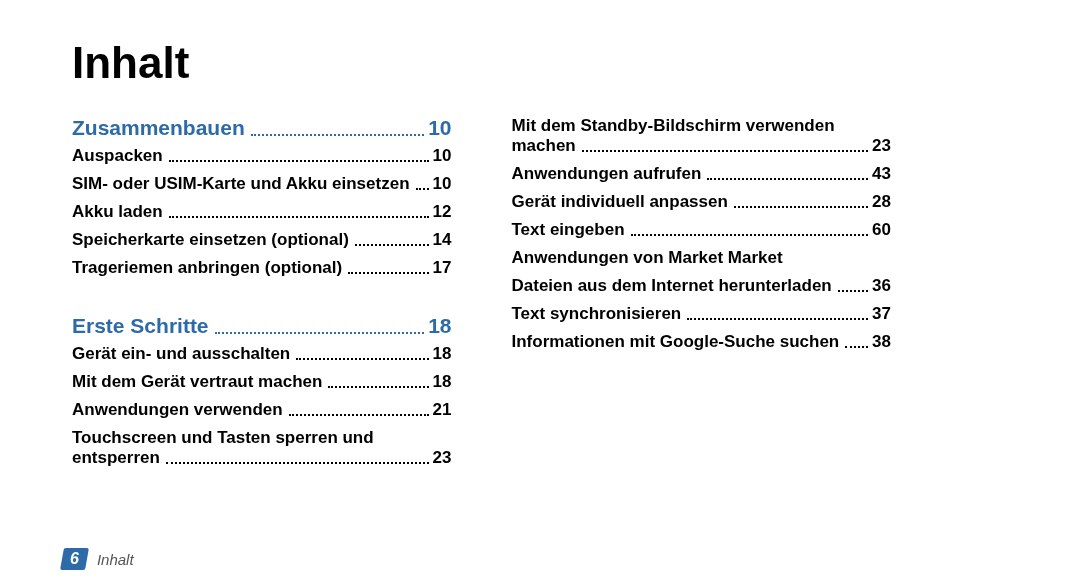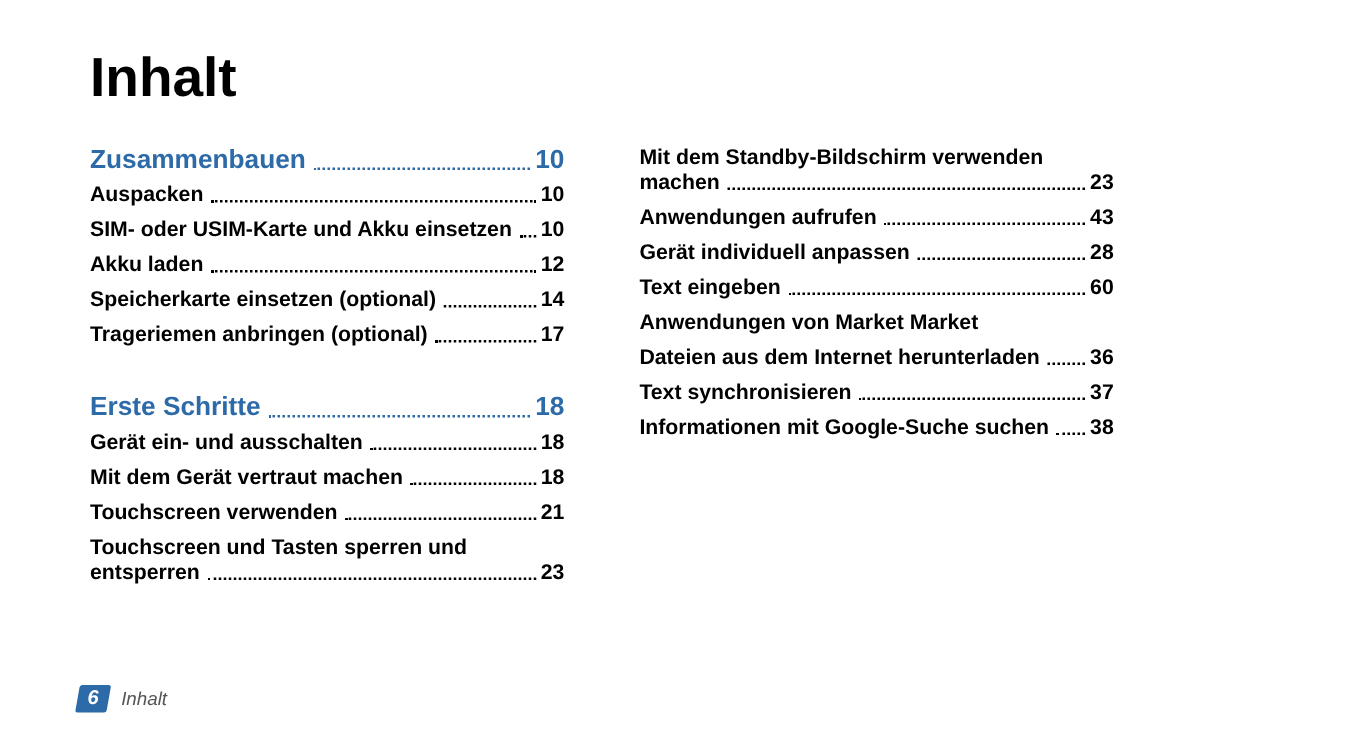--- a/index.html
+++ b/index.html
@@ -99,21 +99,21 @@
           <span class="label">Gerät ein- und ausschalten</span>
           <span class="dots"></span>
           <span class="page-no">18</span>
         </div>
         <div class="toc-line">
           <span class="label">Mit dem Gerät vertraut machen</span>
           <span class="dots"></span>
           <span class="page-no">18</span>
         </div>
         <div class="toc-line">
-          <span class="label">Touchscreen verwenden</span>
+          <span class="label">Anwendungen verwenden</span>
           <span class="dots"></span>
           <span class="page-no">21</span>
         </div>
 
         <div class="toc-line" style="display:block">
           <div class="label">Touchscreen und Tasten sperren und</div>
           <div class="multi-last">
             <span class="label">entsperren</span>
             <span class="dots"></span>
             <span class="page-no">23</span>

